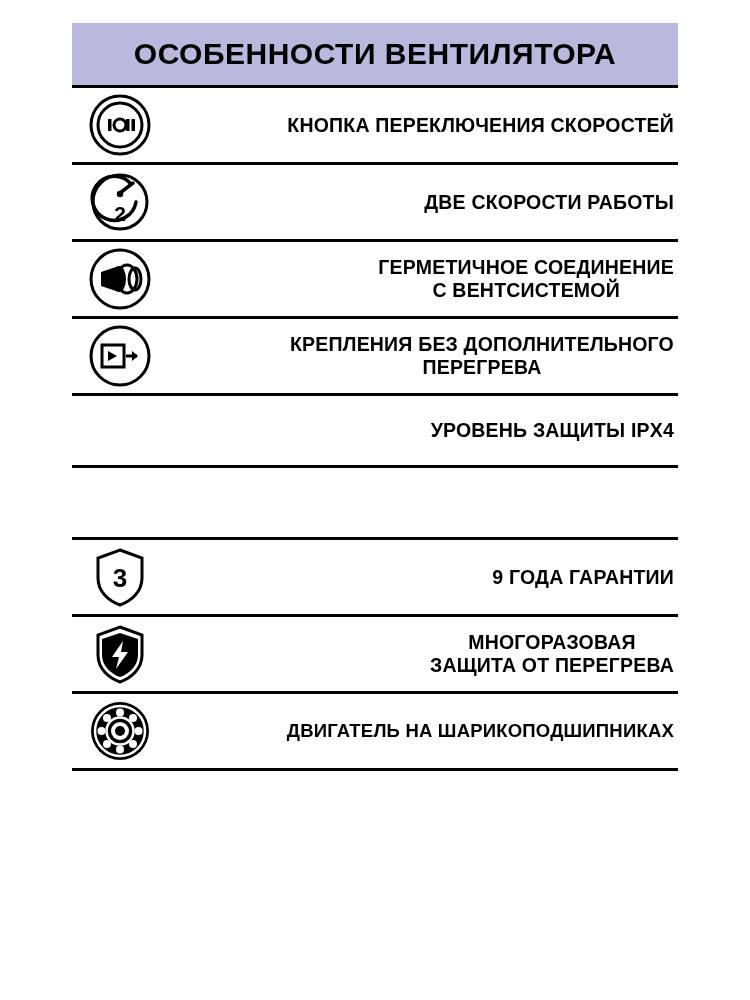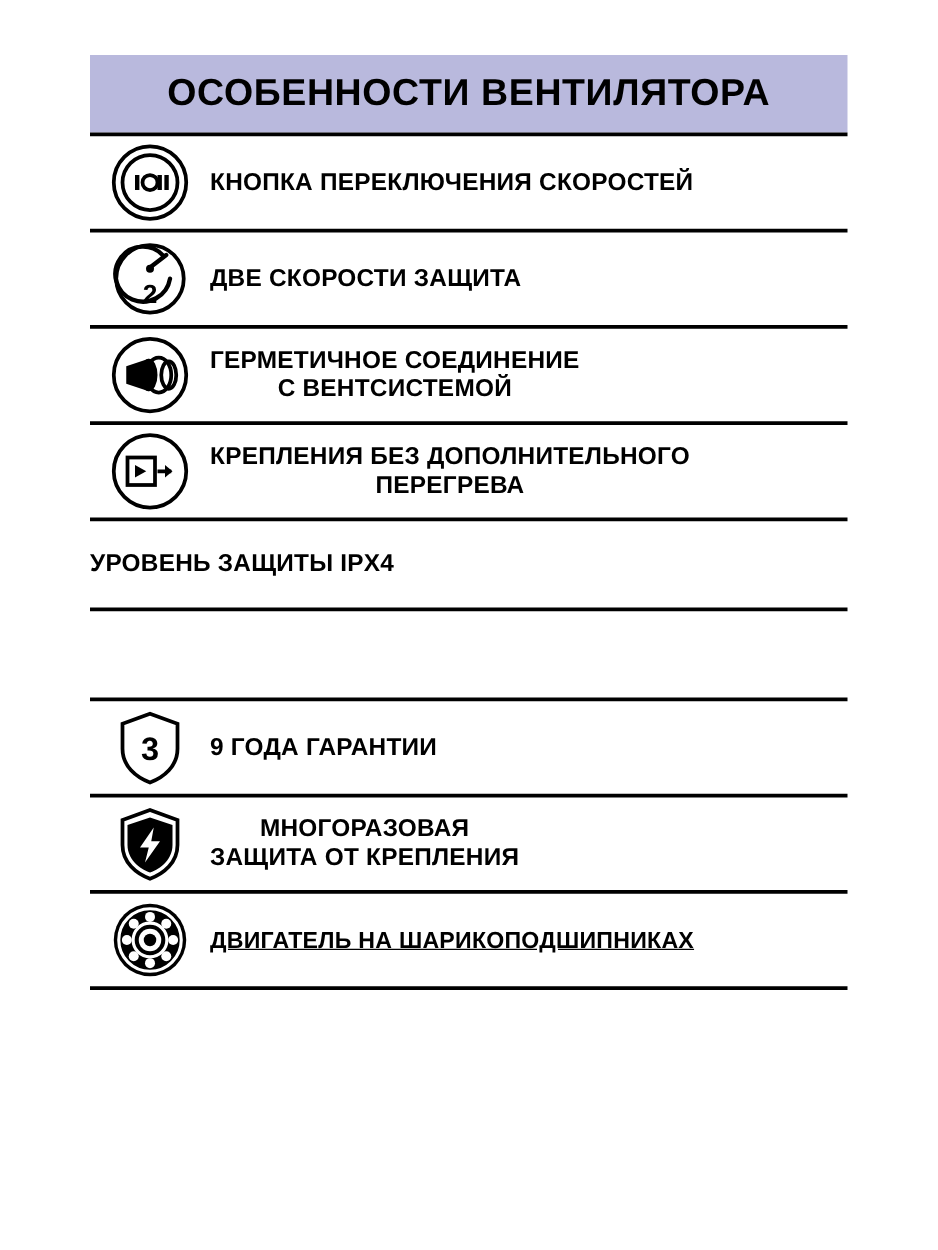--- a/index.html
+++ b/index.html
@@ -12,21 +12,21 @@
     height: 1000px;
     font-family: "Liberation Sans", sans-serif;
     color: #000000;
     overflow: hidden;
   }
   .sheet {
     position: relative;
     width: 750px;
     height: 814px;
     box-sizing: border-box;
-    padding: 44px 72px 0 72px;
+    padding: 23px 72px 0 72px;
   }
   .title-bar {
     background: #b9b9dd;
     height: 62px;
     display: flex;
     align-items: center;
     justify-content: center;
   }
   .title-text {
     font-size: 30px;
@@ -52,34 +52,33 @@
     min-width: 96px;
     display: flex;
     align-items: center;
     justify-content: center;
     padding: 6px 0;
   }
   .label-cell {
     flex: 1;
     display: flex;
     align-items: center;
-    justify-content: flex-start;
+    justify-content: flex-end;
     padding: 6px 4px 6px 0;
   }
   .label-text {
     font-size: 19.5px;
     font-weight: bold;
     text-align: center;
     line-height: 1.16;
     white-space: pre-line;
     letter-spacing: 0.2px;
   }
   .label-text.small {
     font-size: 18.5px;
-    text-decoration: underline;
   }
   svg { display: block; }
 </style>
 </head>
 <body>
 
 <div class="sheet">
 
   <div class="title-bar">
     <div class="title-text">ОСОБЕННОСТИ ВЕНТИЛЯТОРА</div>
@@ -107,21 +106,21 @@
       <div class="icon-cell">
         <svg width="62" height="62" viewBox="0 0 62 62">
           <path d="M31 4 A27 27 0 1 0 31 58 A27 27 0 0 0 31 4 Z" fill="none" stroke="#000" stroke-width="3"></path>
           <path d="M42 13 A22 22 0 1 0 47 31" fill="none" stroke="#000" stroke-width="3.5" stroke-linecap="round"></path>
           <line x1="31" y1="22" x2="44" y2="12" stroke="#000" stroke-width="3.5" stroke-linecap="round"></line>
           <circle cx="31" cy="23" r="3.2" fill="#000"></circle>
           <text x="31" y="50" font-family="Liberation Sans, sans-serif" font-size="21" font-weight="bold" text-anchor="middle" fill="#000">2</text>
         </svg>
       </div>
       <div class="label-cell">
-        <div class="label-text">ДВЕ СКОРОСТИ ЗАЩИТА</div>
+        <div class="label-text">ДВЕ СКОРОСТИ РАБОТЫ</div>
       </div>
     </div>
 
     <div class="feature-row">
       <div class="icon-cell">
         <svg width="62" height="62" viewBox="0 0 62 62">
           <circle cx="31" cy="31" r="29" fill="none" stroke="#000" stroke-width="3"></circle>
           <path d="M12 24 L30 18 L30 44 L12 38 Z" fill="#000"></path>
           <ellipse cx="30" cy="31" rx="7" ry="13" fill="#000"></ellipse>
           <ellipse cx="38" cy="31" rx="10" ry="14" fill="none" stroke="#000" stroke-width="3"></ellipse>
@@ -175,21 +174,21 @@
     <div class="feature-row">
       <div class="icon-cell">
         <svg width="62" height="62" viewBox="0 0 62 62">
           <path d="M31 4 L53 12 L53 32 C53 46 42 55 31 59 C20 55 9 46 9 32 L9 12 Z" fill="none" stroke="#000" stroke-width="3"></path>
           <path d="M31 10 L49 16 L49 32 C49 43 40 51 31 54 C22 51 13 43 13 32 L13 16 Z" fill="#000"></path>
           <path d="M34 18 L23 34 L30 34 L27 46 L39 29 L32 29 Z" fill="#fff"></path>
         </svg>
       </div>
       <div class="label-cell">
         <div class="label-text">МНОГОРАЗОВАЯ
-ЗАЩИТА ОТ КРЕПЛЕНИЯ</div>
+ЗАЩИТА ОТ ПЕРЕГРЕВА</div>
       </div>
     </div>
 
     <div class="feature-row">
       <div class="icon-cell">
         <svg width="62" height="62" viewBox="0 0 62 62">
           <circle cx="31" cy="31" r="29" fill="#000"></circle>
           <circle cx="31" cy="31" r="25" fill="none" stroke="#fff" stroke-width="2.5"></circle>
           <circle cx="31" cy="31" r="13.5" fill="none" stroke="#fff" stroke-width="2.5"></circle>
           <circle cx="31" cy="31" r="9" fill="#fff"></circle>

